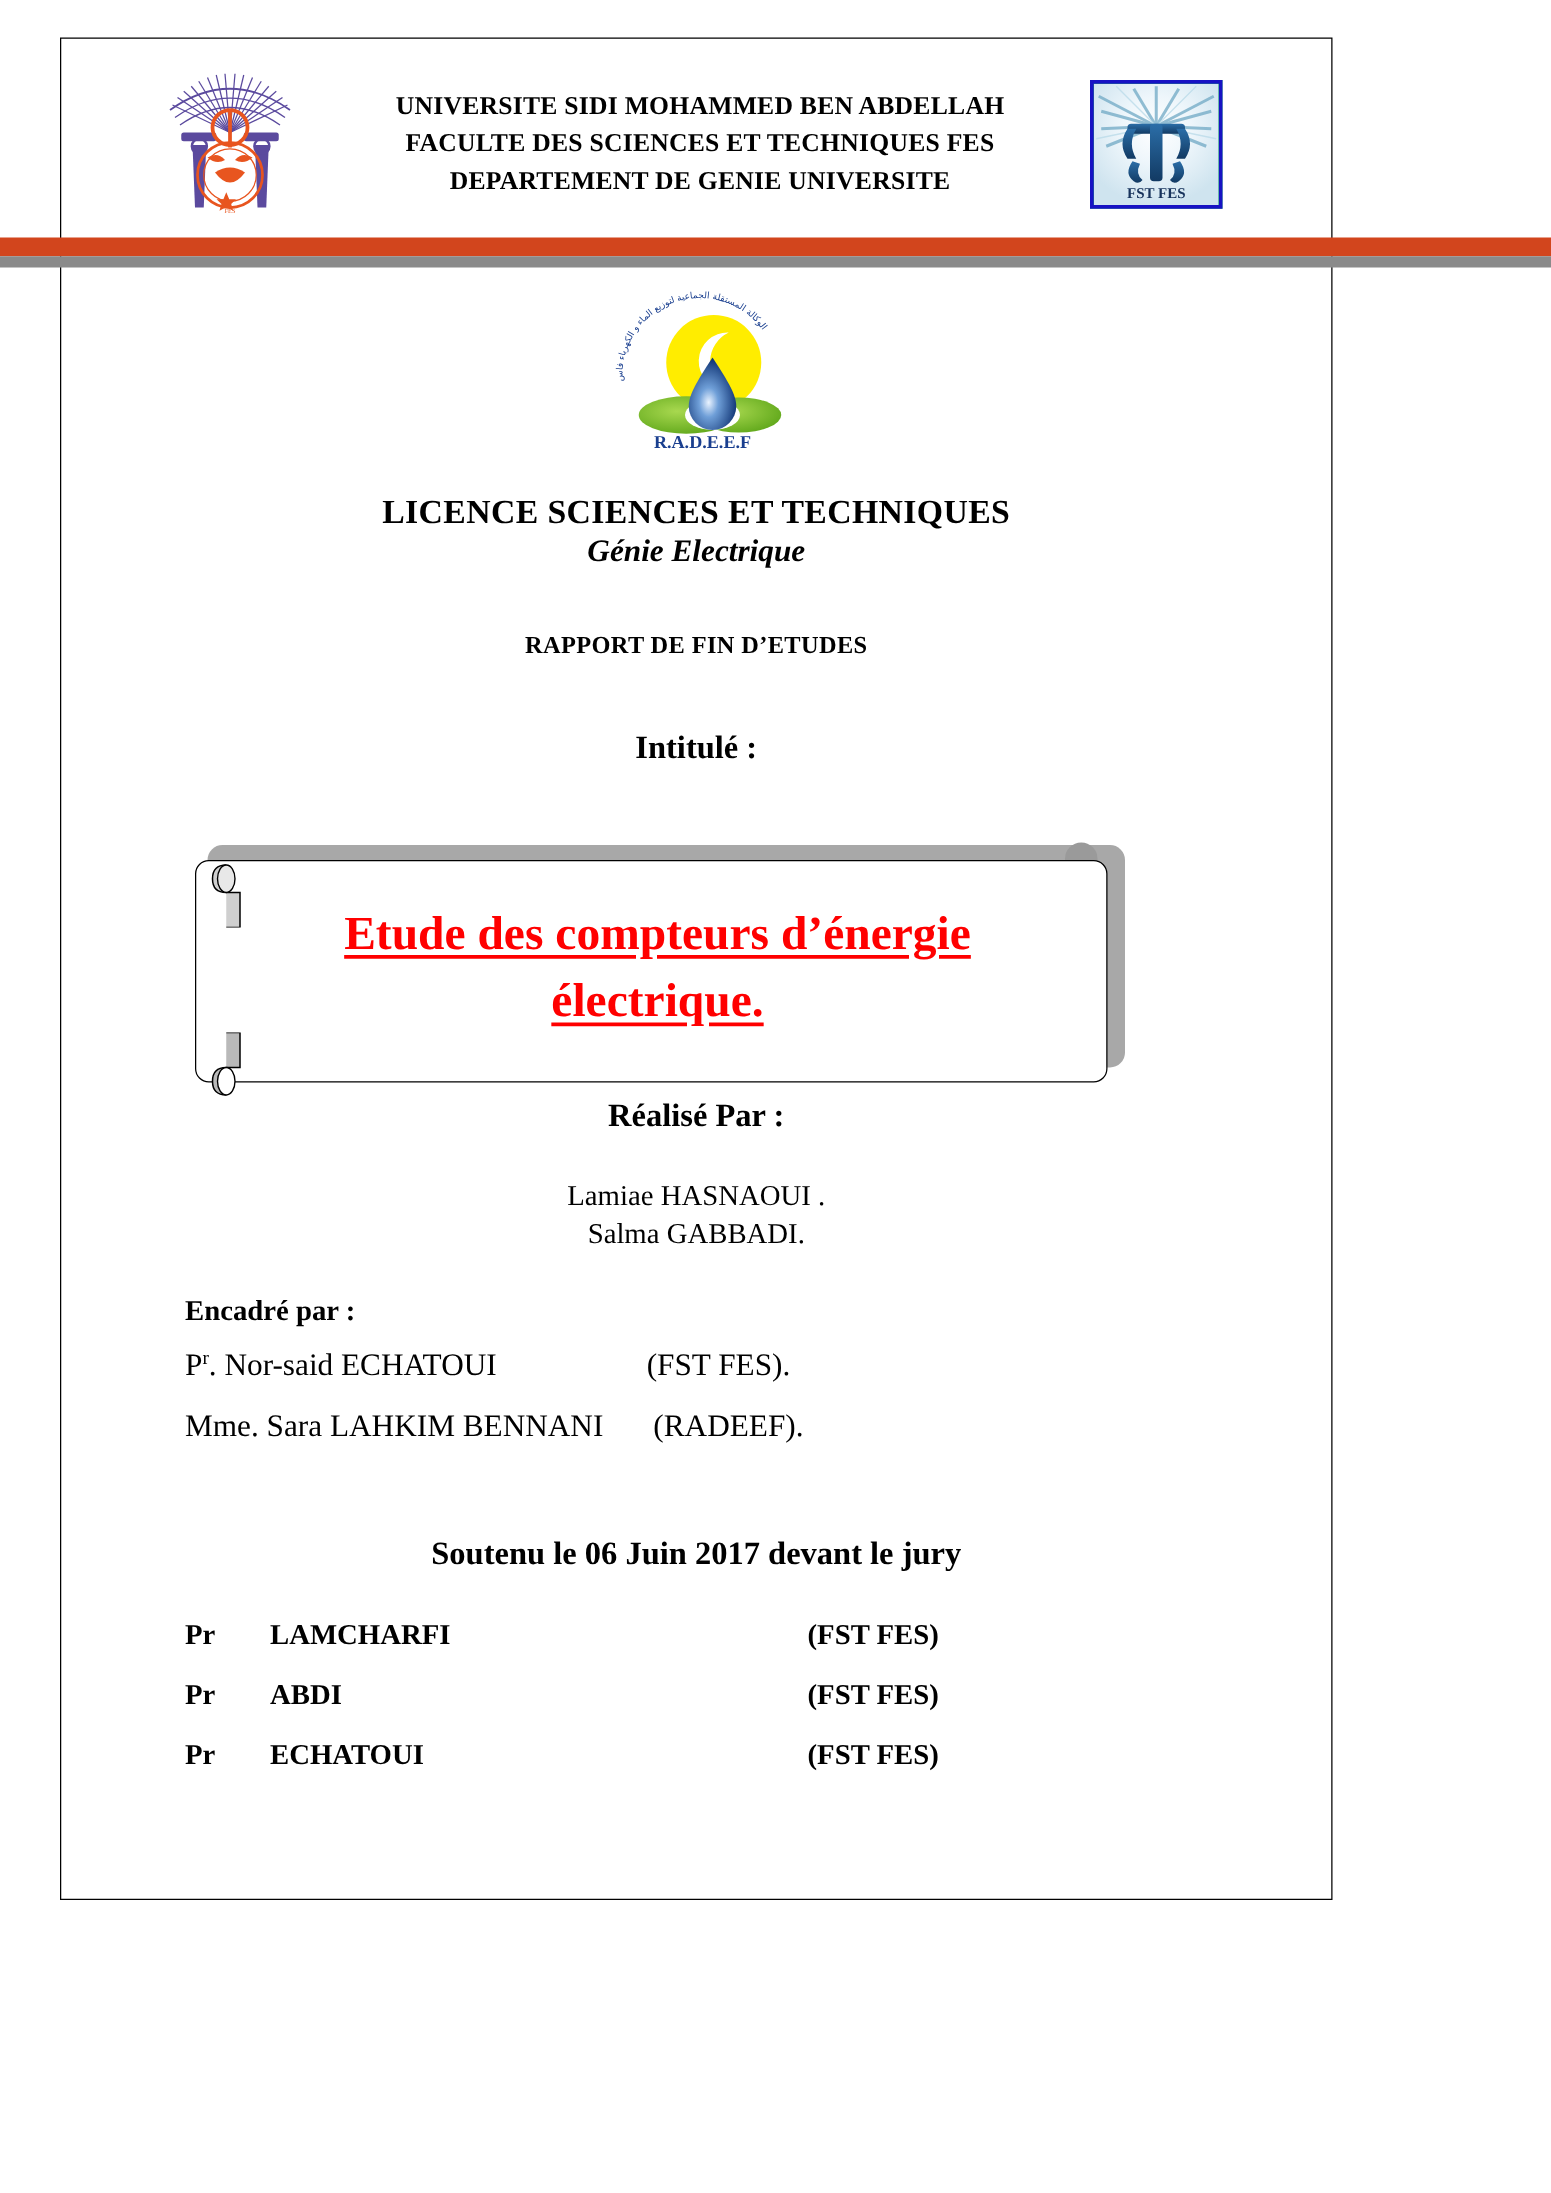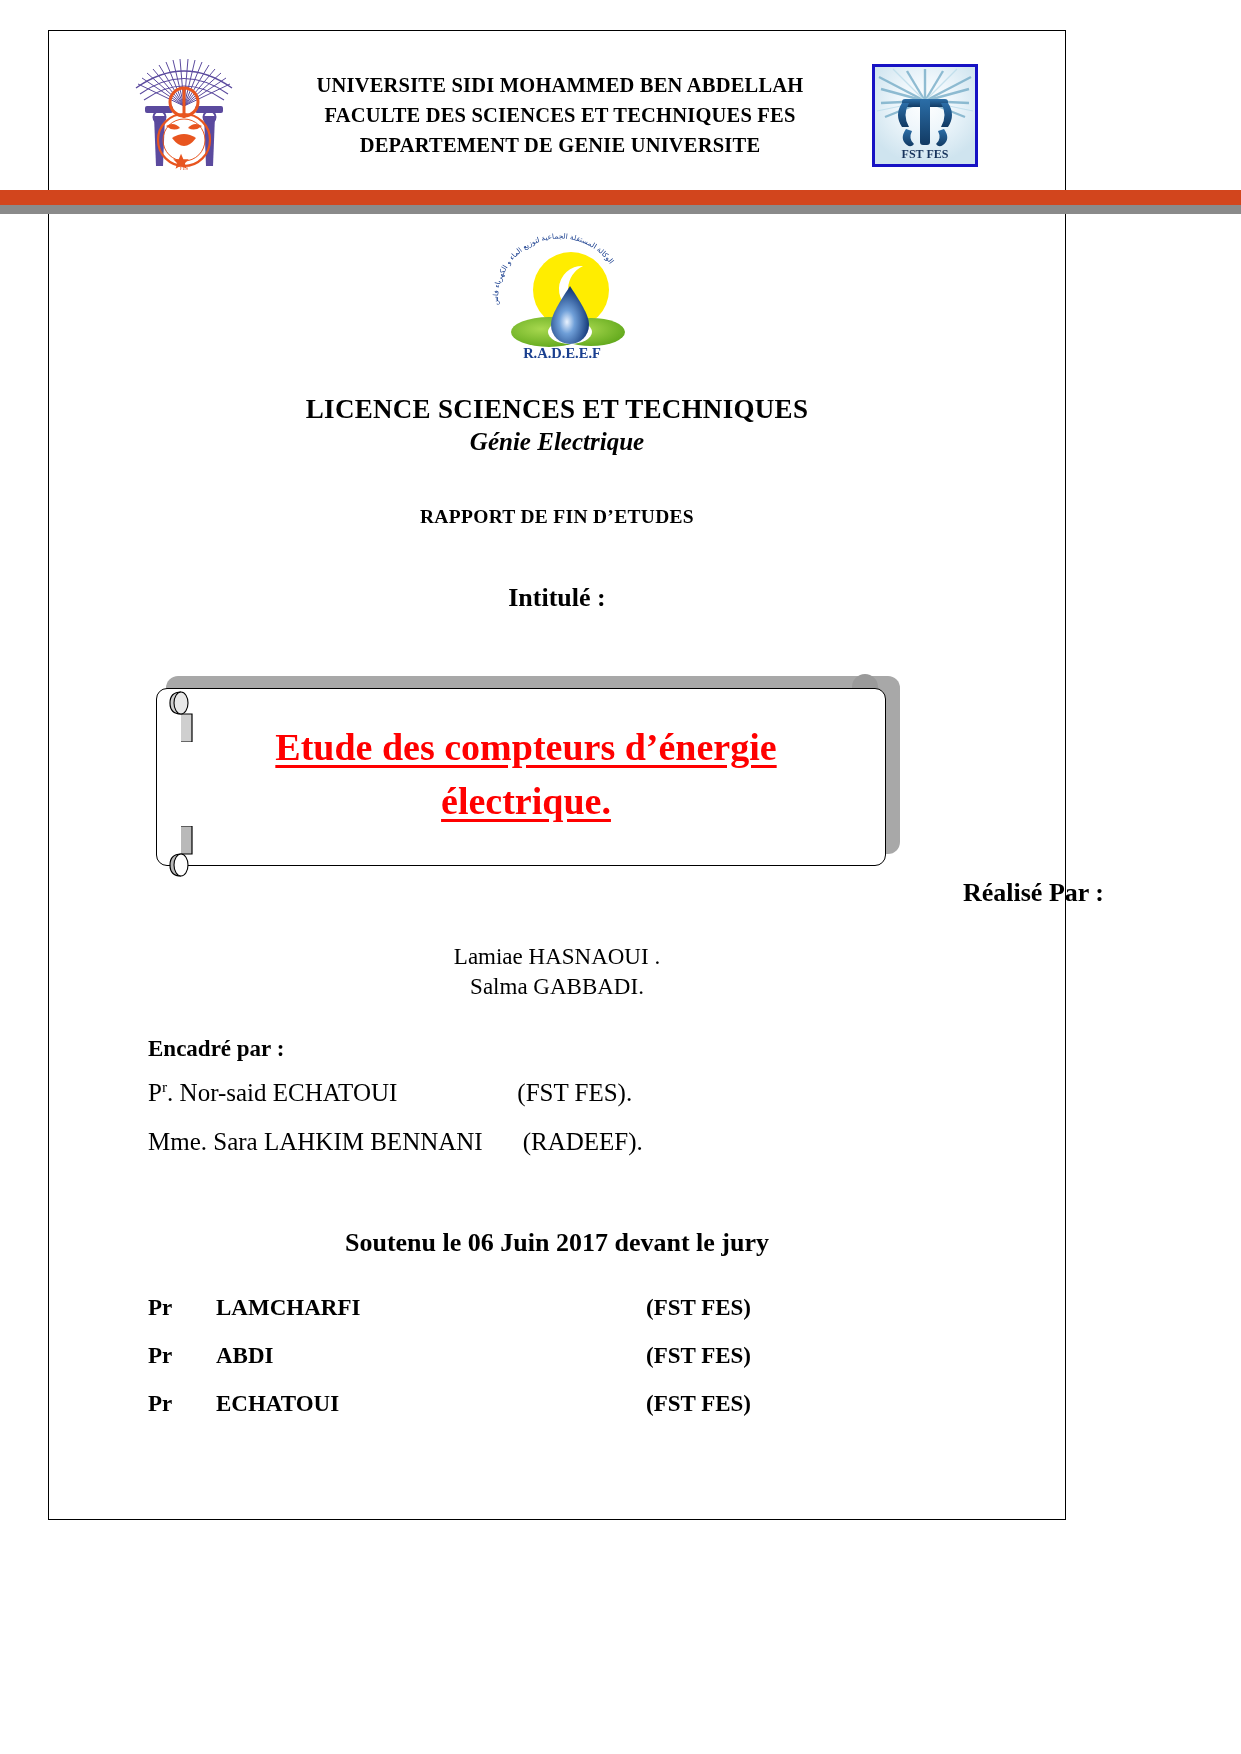--- a/index.html
+++ b/index.html
@@ -33,21 +33,21 @@
   .scroll{position:absolute;left:156px;top:628px;width:896px;height:200px;margin-top:48px;}
   .scroll-shadow{position:absolute;left:10px;top:0;width:734px;height:178px;background:#a8a8a8;border-radius:12px;}
   .scroll-body{position:absolute;left:0;top:12px;width:730px;height:178px;background:#ffffff;border:1.4px solid #000;border-radius:11px;box-sizing:border-box;}
   .roll-tl{position:absolute;left:12px;top:14px;width:26px;height:52px;}
   .roll-bl{position:absolute;left:12px;top:150px;width:26px;height:52px;}
   .knob{position:absolute;left:696px;top:-2px;width:26px;height:26px;border-radius:50%;background:#9a9a9a;}
   .scroll-title{position:absolute;left:40px;top:44px;width:660px;text-align:center;}
   .scroll-title span{display:inline;color:#ff0000;font-weight:bold;font-size:38px;line-height:54px;text-decoration:underline;text-decoration-color:#ff0000;text-underline-offset:5px;}
 
   
-  .realise{position:absolute;left:50px;top:878px;width:1014px;text-align:right;font-weight:bold;font-size:26px;margin-left:40px;}
+  .realise{position:absolute;left:50px;top:878px;width:1014px;text-align:center;font-weight:bold;font-size:26px;}
   .authors{position:absolute;left:50px;top:942px;width:1014px;text-align:center;font-size:23px;line-height:30px;}
 
   
   .encadre-lbl{position:absolute;left:148px;top:1036px;font-weight:bold;font-size:23px;}
   .sup-row{position:absolute;left:148px;font-size:25px;white-space:nowrap;}
   .sup1{top:1078px;}
   .sup2{top:1128px;}
   .sup-name{display:inline-block;}
   .sup-aff{display:inline-block;}
   .sup1 .sup-aff{margin-left:120px;}

